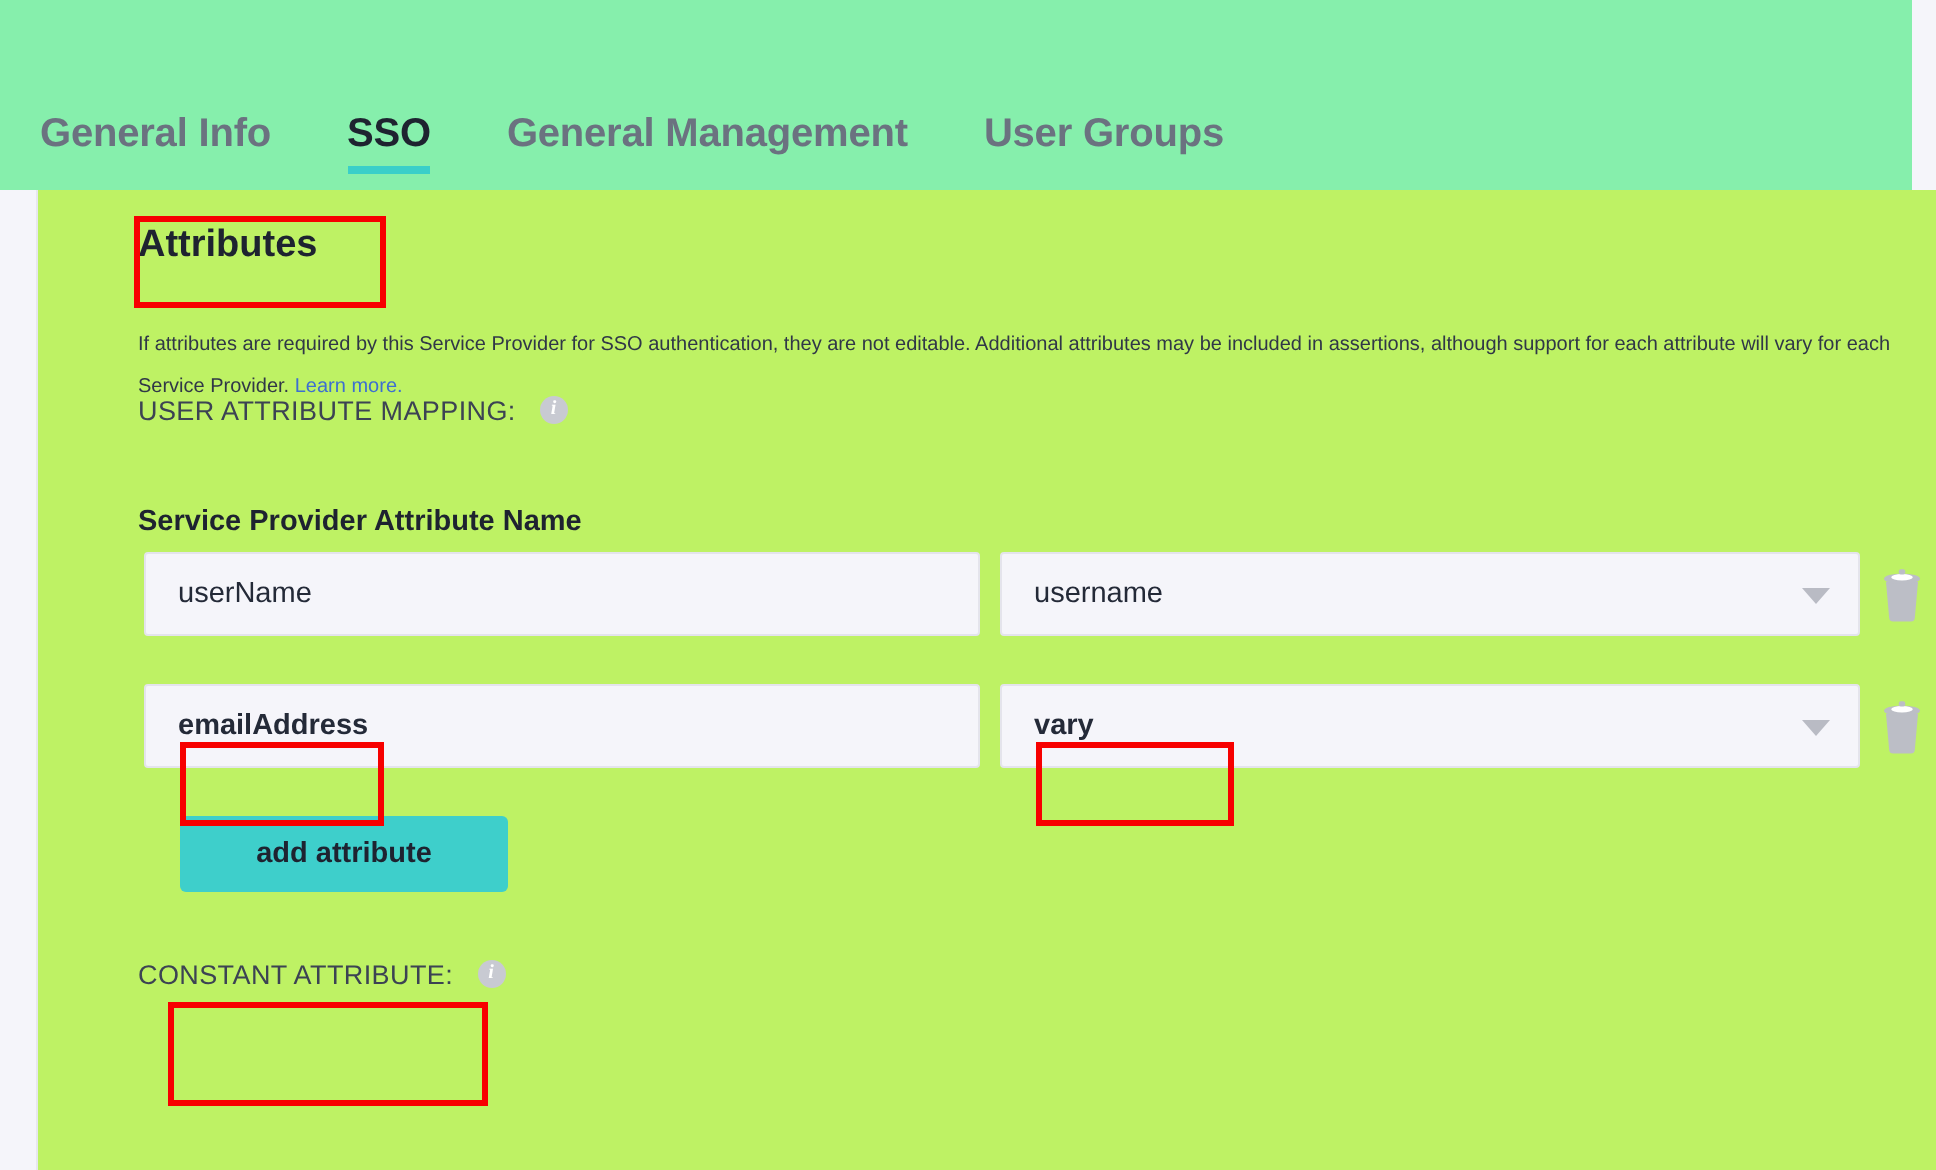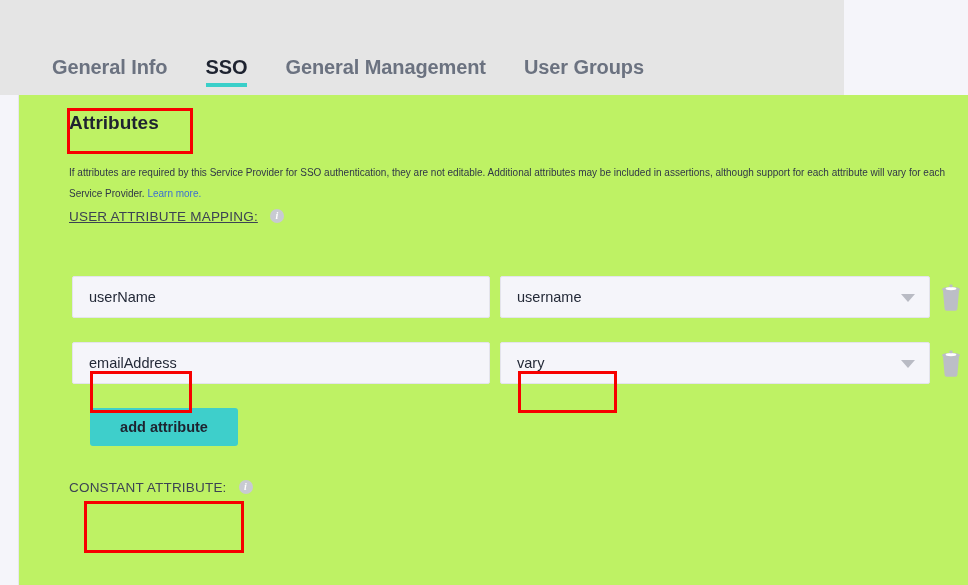--- a/index.html
+++ b/index.html
@@ -12,25 +12,25 @@
     background: #f5f5fa;
     font-family: "Liberation Sans", sans-serif;
     overflow: hidden;
     position: relative;
   }
 
   
   .tabbar {
     position: absolute;
     left: 0; top: 0;
-    width: 844px; height: 95px;
-    background: #e5e5e5;
+    width: 956px; height: 95px;
+    background: #86efac;
     display: flex;
     align-items: flex-end;
-    padding-left: 52px;
+    padding-left: 20px;
     box-sizing: border-box;
   }
   .tab {
     font-size: 20px;
     font-weight: bold;
     color: #6b7280;
     margin-right: 38px;
     padding-bottom: 16px;
     position: relative;
     letter-spacing: -0.1px;
@@ -90,21 +90,21 @@
     color: #3d6fd1;
     text-decoration: none;
   }
 
   .field-label {
     position: absolute;
     font-size: 13.5px;
     color: #3c4353;
     letter-spacing: 0.2px;
   }
-  #lbl-user-mapping { left: 50px; top: 114px; text-decoration: underline; }
+  #lbl-user-mapping { left: 50px; top: 103px; }
   #lbl-constant     { left: 50px; top: 385px; }
 
   .info-icon {
     display: inline-block;
     vertical-align: middle;
     width: 14px; height: 14px;
     border-radius: 50%;
     background: #c8cad2;
     color: #ffffff;
     font-size: 10px;
@@ -124,21 +124,21 @@
     font-size: 14.5px;
     font-weight: bold;
     color: #1e2330;
   }
   #head-sp { left: 50px; top: 158px; }
   #head-jc { left: 481px; top: 158px; }
 
   
   .row { position: absolute; left: 0; width: 950px; height: 55px; }
   #row-1 { top: 181px; }
-  #row-2 { top: 247px; }
+  #row-2 { top: 247px; font-weight: bold; }
 
   .textfield {
     position: absolute;
     left: 53px; top: 0;
     width: 418px; height: 42px;
     background: #f5f5fa;
     border: 1px solid #e4e4ec;
     border-radius: 2px;
     box-sizing: border-box;
     font-size: 14.5px;
@@ -183,21 +183,21 @@
     color: #1e2330;
     font-size: 14.5px;
     font-weight: bold;
     border: none;
     border-radius: 3px;
     cursor: pointer;
     font-family: "Liberation Sans", sans-serif;
   }
   #btn-add-user {
     left: 71px; top: 313px;
-    width: 148px; height: 38px;
+    width: 164px; height: 38px;
   }
 
   #anno-username-field { left: 71px; top: 276px; width: 102px; height: 42px; }
   #anno-jc-username    { left: 499px; top: 276px; width: 99px;  height: 42px; }
   #anno-add-button     { left: 65px;  top: 406px; width: 160px; height: 52px; }
 </style>
 </head>
 <body>
 
 <div class="tabbar">
@@ -221,20 +221,21 @@
   <div class="section-title">Attributes</div>
 
   <div class="desc">
     <span>If attributes are required by this Service Provider for SSO authentication, they are not editable. Additional attributes may be included in assertions, although support for each attribute will vary for each Service Provider. </span><a href="#">Learn more.</a>
   </div>
 
   <div class="field-label" id="lbl-user-mapping">
     <span>USER ATTRIBUTE MAPPING:</span><span class="info-icon">i</span>
   </div>
 
+  <div class="col-head" id="head-sp">Service Provider Attribute Name</div>
 
   <div class="row" id="row-1">
     <div class="textfield" title="Service Provider Attribute Name">userName</div>
     <div class="selectfield">
       <span>username</span>
       <span class="caret"></span>
     </div>
     <div class="trash">
       <svg width="22" height="28" viewBox="0 0 22 28" aria-hidden="true">
         <path d="M3 8 h16 l-1.6 18 a2 2 0 0 1 -2 1.8 H6.6 a2 2 0 0 1 -2 -1.8 Z" fill="#bcbec6"></path>

